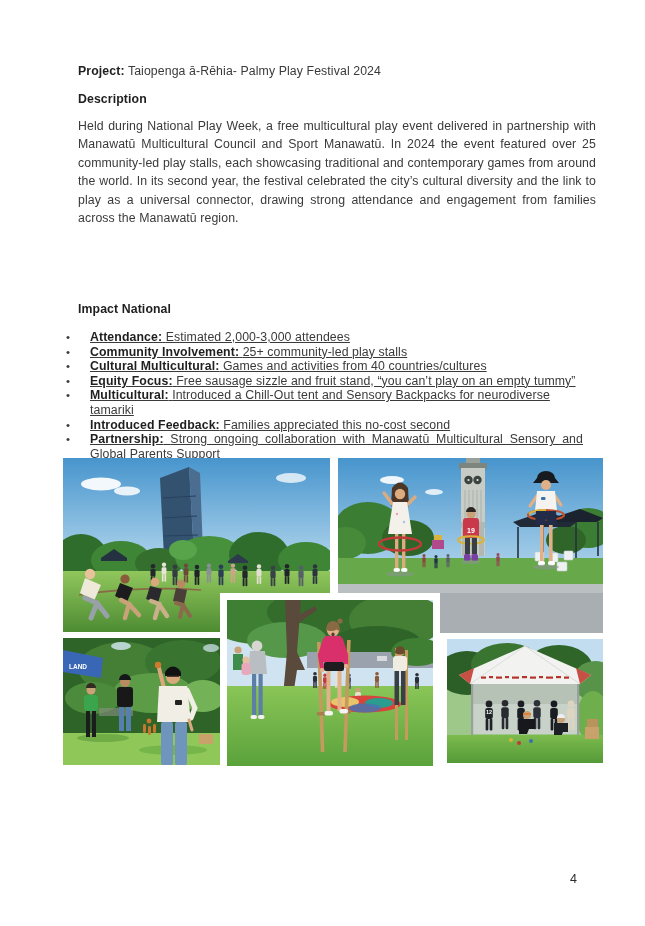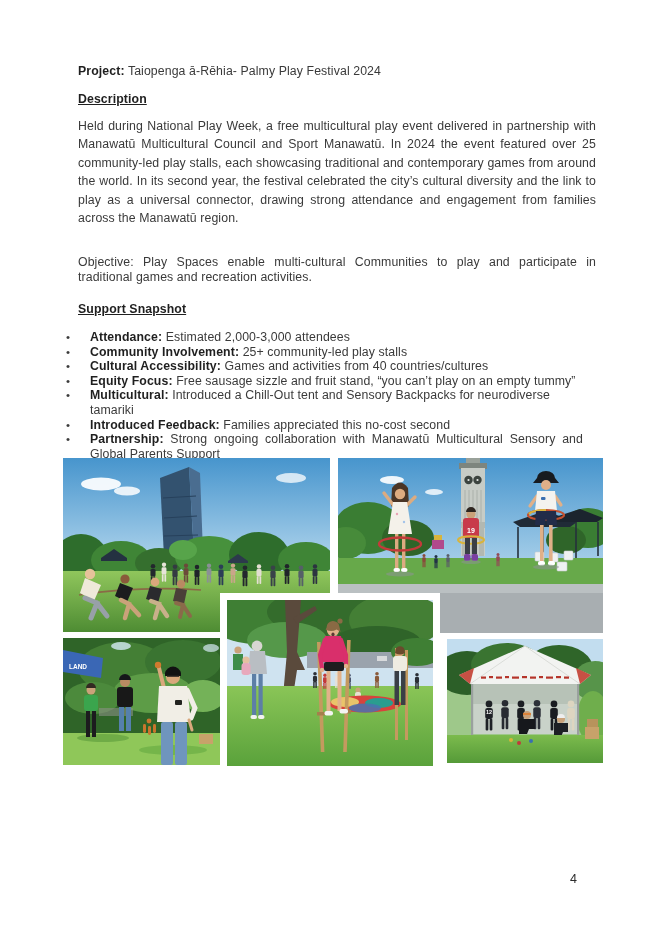--- a/index.html
+++ b/index.html
@@ -3,28 +3,28 @@
 <meta charset="utf-8">
 <style>
   html,body { margin:0; padding:0; background:#ffffff; }
   .page {
     position:relative; width:645px; height:926px; background:#ffffff;
     font-family:"Liberation Sans","DejaVu Sans",sans-serif;
     color:#3a3a3a; overflow:hidden;
   }
   .abs { position:absolute; }
   .tb { left:78px; width:518px; font-size:12.3px; line-height:18.4px; letter-spacing:0.1px; }
-  .h  { font-weight:bold; color:#1f1f1f; line-height:16px;text-decoration:underline; }
+  .h  { font-weight:bold; color:#1f1f1f; line-height:16px; }
   .just { text-align:justify; }
   .single { line-height:14.8px; }
   .bl { font-weight:bold; color:#1f1f1f; }
   ul.bul { list-style:none; margin:0; padding:0; }
   ul.bul li { display:flex; line-height:14.6px; font-size:12.3px; letter-spacing:0.1px; }
   .dot { flex:0 0 24px; width:24px; padding-left:3px; font-size:11.5px; }
-  .bt { flex:1; }
+  .bt { flex:1;text-decoration:underline; }
   .photo { position:absolute; overflow:hidden; background:#9ec88a; }
   .photo svg { display:block; width:100%; height:100%; }
   #photo3 { border:7px solid #ffffff; z-index:2; }
   .pagenum { font-size:12.5px; color:#2c2c2c; }
 </style>
 </head>
 <body>
 
 <div class="page">
 
@@ -32,37 +32,36 @@
     <span class="bl">Project:</span>
     <span>Taiopenga ā-Rēhia- Palmy Play Festival 2024</span>
   </div>
 
   <div class="abs tb h" style="top:91px">Description</div>
 
   <div class="abs tb just" style="top:117px">Held during National Play Week, a free multicultural play event delivered in partnership with Manawatū Multicultural Council and Sport Manawatū. In 2024 the event featured over 25 community-led play stalls, each showcasing traditional and contemporary games from around the world. In its second year, the festival celebrated the city’s cultural diversity and the link to play as a universal connector, drawing strong attendance and engagement from families across the Manawatū region.</div>
 
 
   <div class="abs tb single" style="top:255px">
-    <div class="just">Objective: Play Spaces enable multi-cultural Communities to play and participate in traditional games and recreation activities.</div>
-  </div>
-
-  <div class="abs tb h" style="top:301px">Support Snapshot</div>
+  </div>
+
+  <div class="abs tb h" style="top:301px">Impact National</div>
 
   <ul class="bul abs" style="left:63px; top:330px; width:520px">
     <li>
       <span class="dot">•</span>
       <div class="bt"><span class="bl">Attendance:</span> <span>Estimated 2,000-3,000 attendees</span></div>
     </li>
     <li>
       <span class="dot">•</span>
       <div class="bt"><span class="bl">Community Involvement:</span> <span>25+ community-led play stalls</span></div>
     </li>
     <li>
       <span class="dot">•</span>
-      <div class="bt"><span class="bl">Cultural Accessibility:</span> <span>Games and activities from 40 countries/cultures</span></div>
+      <div class="bt"><span class="bl">Cultural Multicultural:</span> <span>Games and activities from 40 countries/cultures</span></div>
     </li>
     <li>
       <span class="dot">•</span>
       <div class="bt"><span class="bl">Equity Focus:</span> <span>Free sausage sizzle and fruit stand, “you can’t play on an empty tummy”</span></div>
     </li>
     <li>
       <span class="dot">•</span>
       <div class="bt"><span class="bl">Multicultural:</span> <span>Introduced a Chill-Out tent and Sensory Backpacks for neurodiverse tamariki</span></div>
     </li>
     <li>

